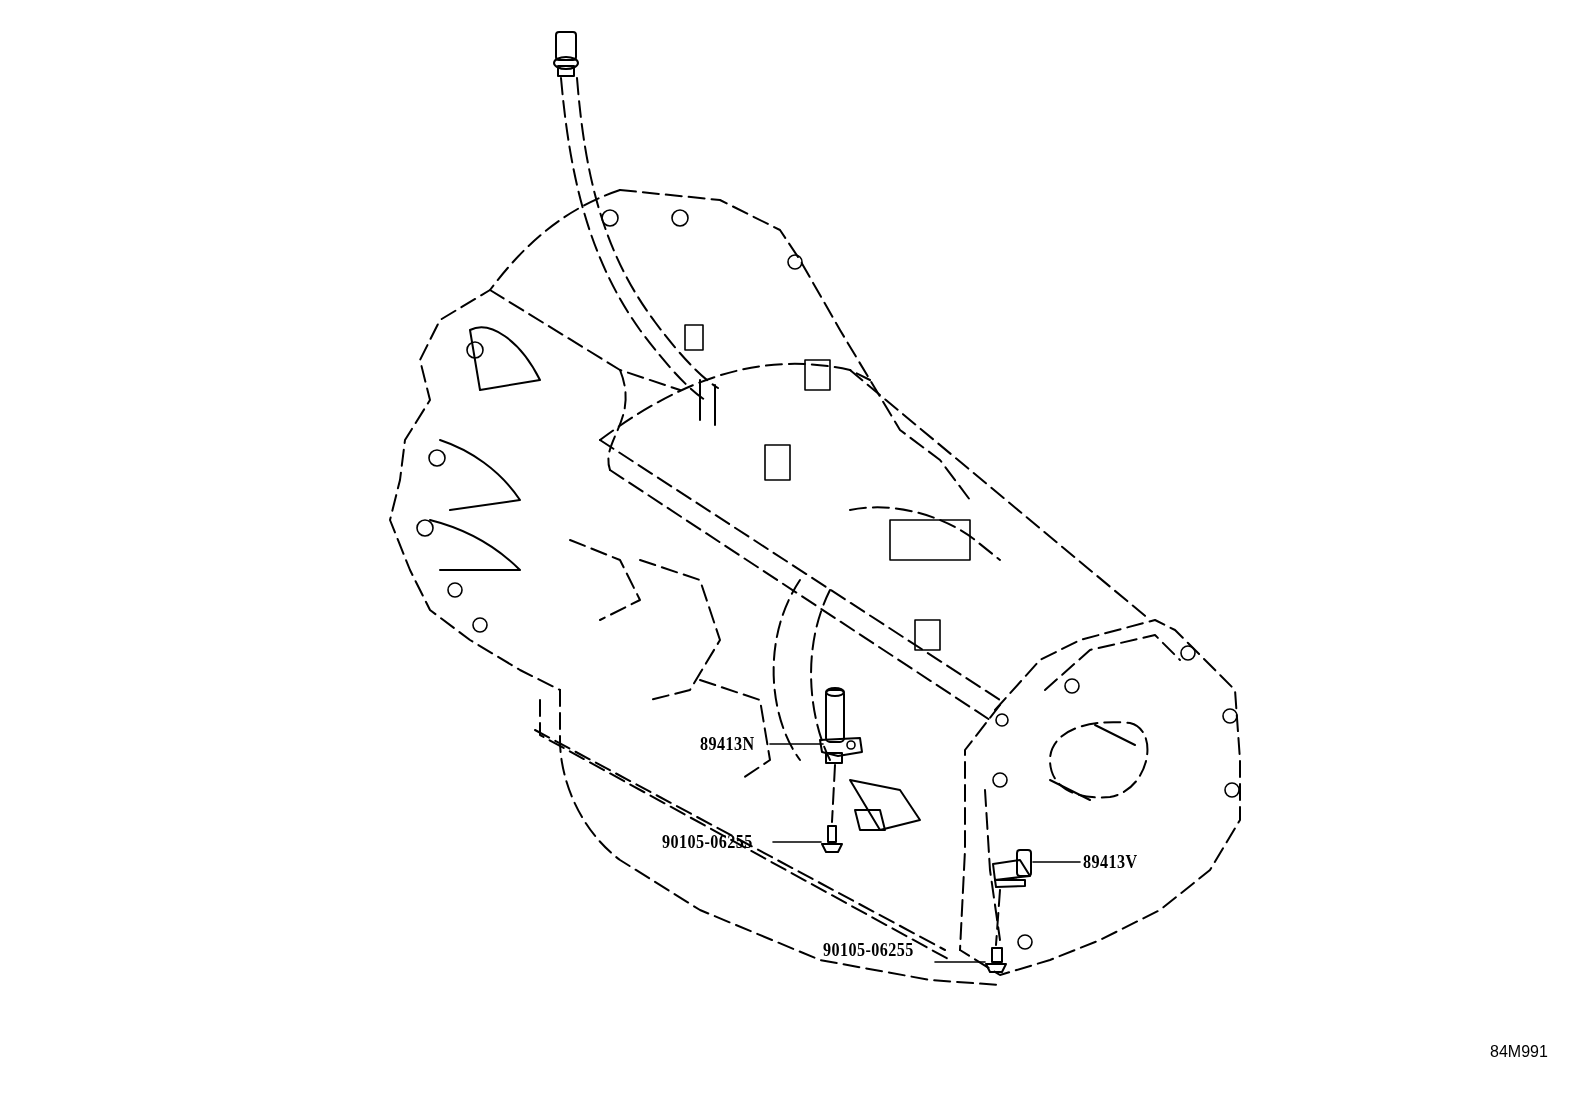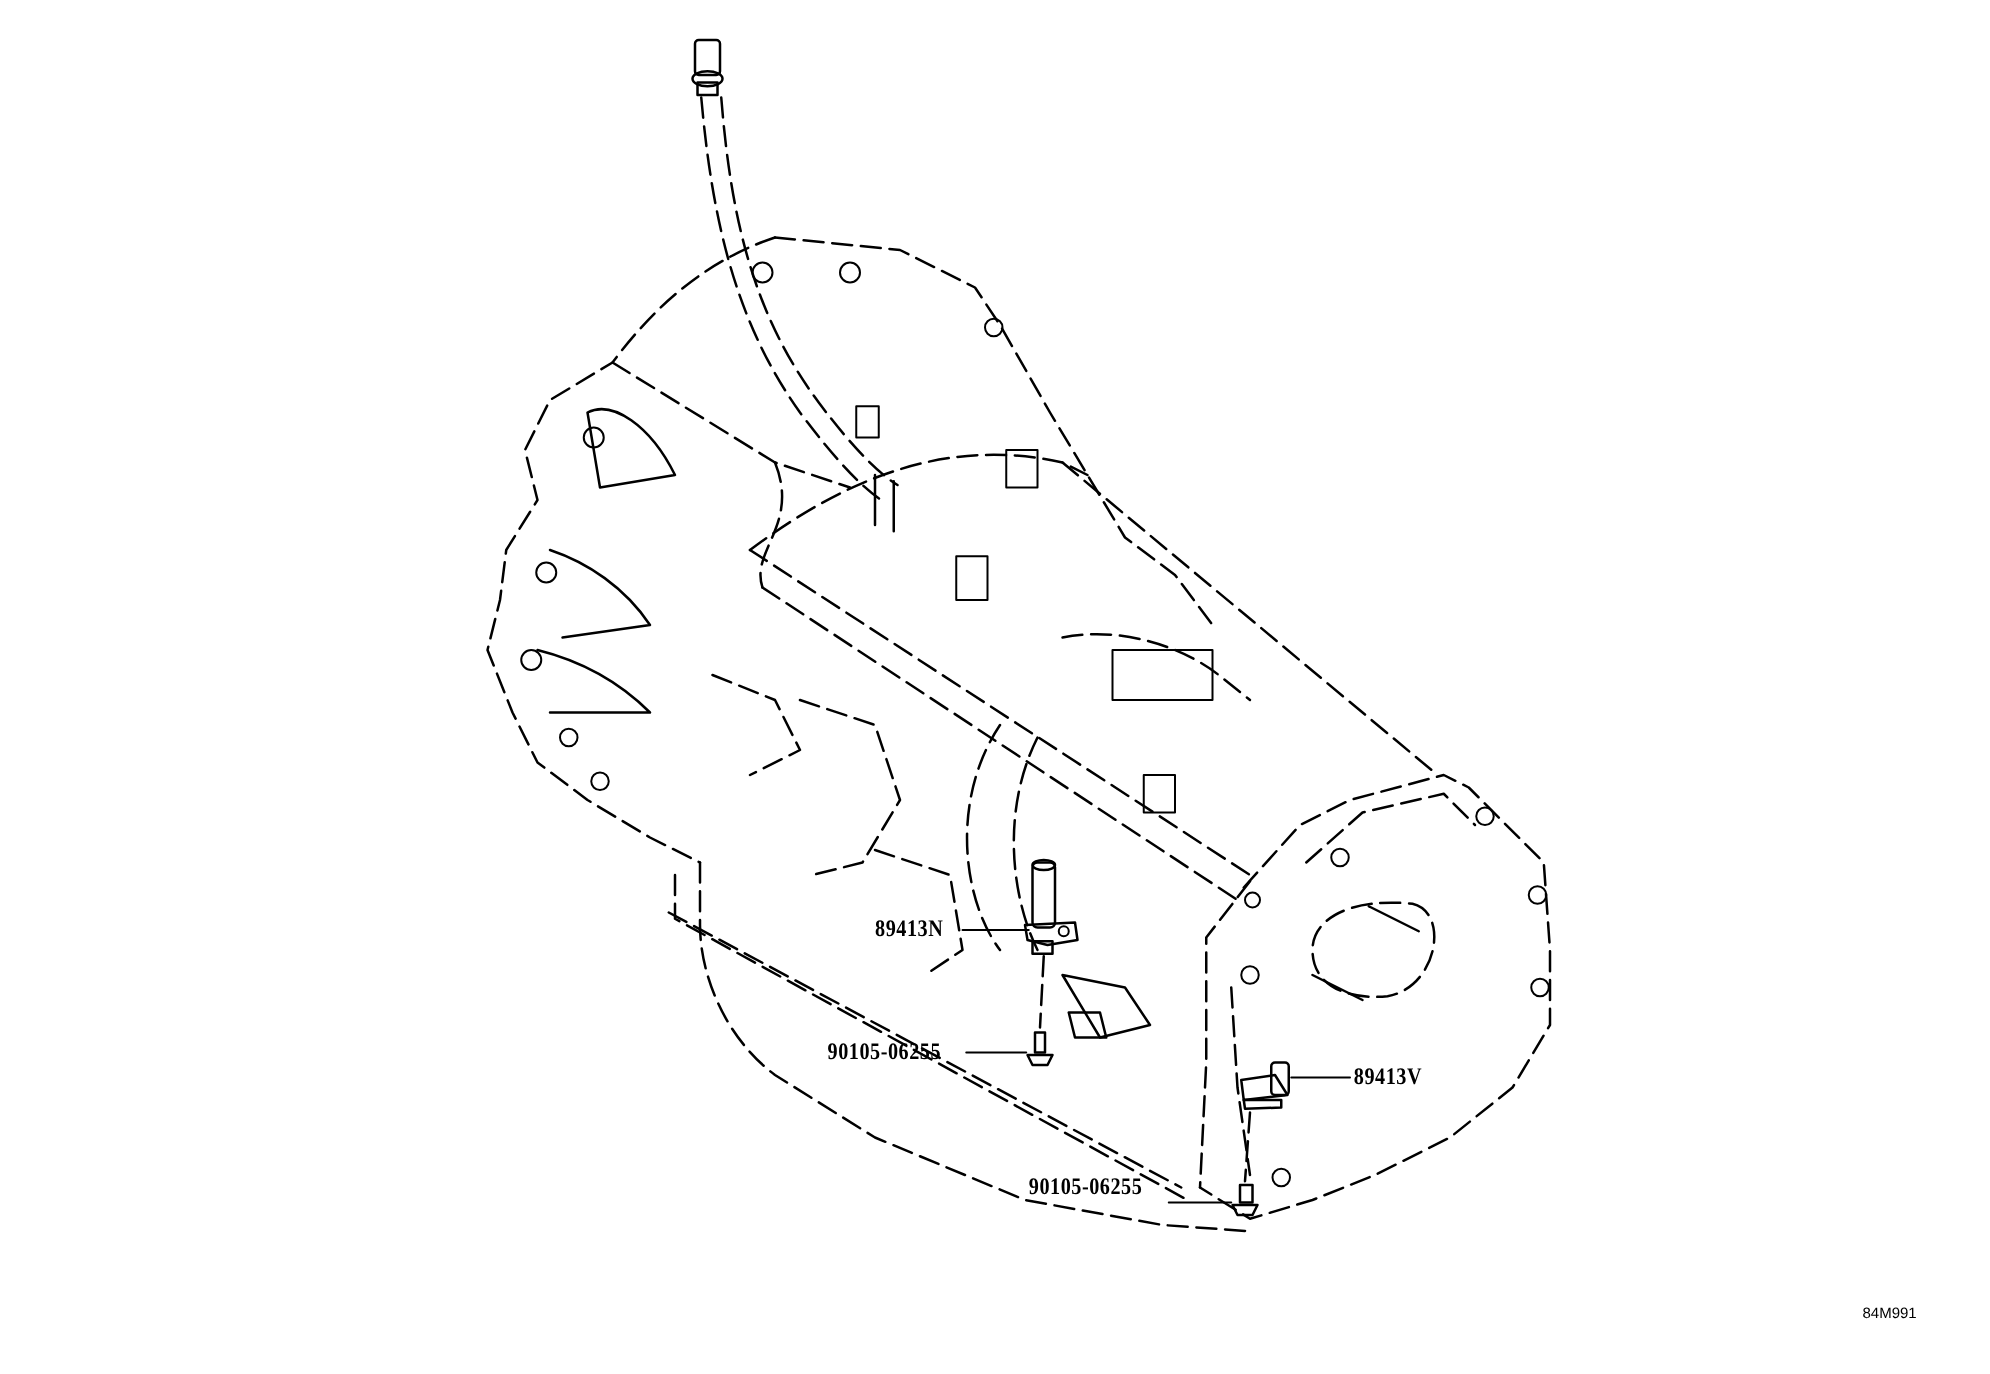--- a/index.html
+++ b/index.html
@@ -2,21 +2,21 @@
 <html><head>
 <meta charset="utf-8">
 <style>
   html, body { margin: 0; padding: 0; background: #ffffff; }
   body { width: 1592px; height: 1099px; position: relative; overflow: hidden; font-family: "Liberation Sans", sans-serif; }
   #diagram { position: absolute; left: 0; top: 0; width: 1592px; height: 1099px; }
   .ln { fill: none; stroke: #000; stroke-width: 2; stroke-linecap: round; stroke-linejoin: round; }
   .dash { stroke-dasharray: 16 7; }
   .thin { stroke-width: 1.6; }
   .label { position: absolute; font-family: "Liberation Serif", serif; font-weight: bold; color: #000; font-size: 19px; letter-spacing: 0.5px; white-space: nowrap; transform: scaleX(0.85); transform-origin: left center; }
-  .code { position: absolute; font-family: "Liberation Sans", sans-serif; font-size: 12px; color: #000; }
+  .code { position: absolute; font-family: "Liberation Sans", sans-serif; font-size: 16px; color: #000; }
 </style>
 </head>
 <body>
 
 <svg id="diagram" viewBox="0 0 1592 1099" xmlns="http://www.w3.org/2000/svg">
 
   <g>
     <rect class="ln" x="556" y="32" width="20" height="28" rx="3"></rect>
     <ellipse class="ln" cx="566" cy="63" rx="12" ry="6"></ellipse>
     <rect class="ln" x="558" y="66" width="16" height="10"></rect>

